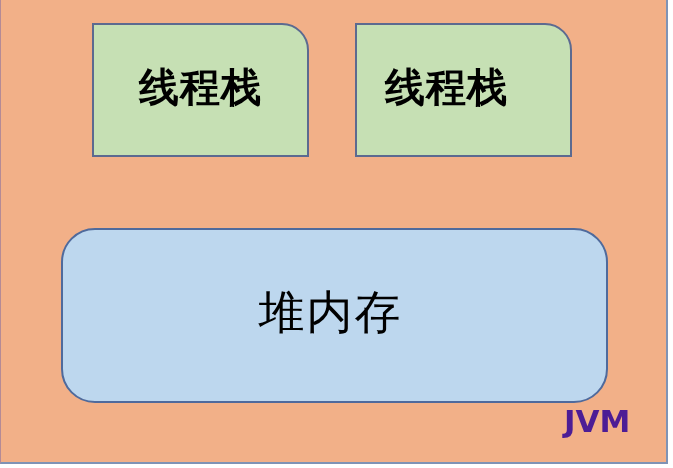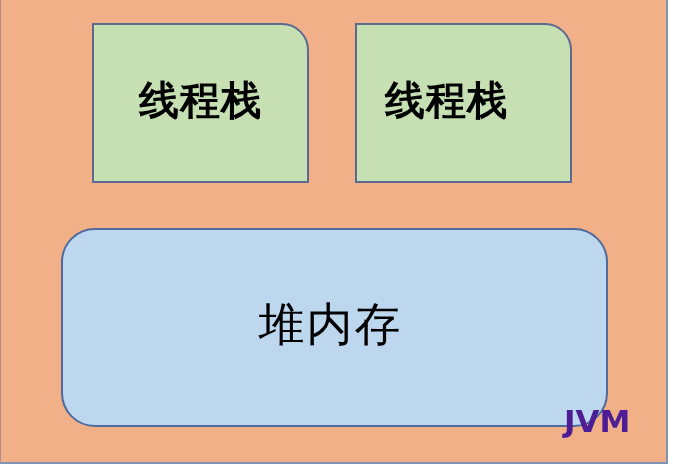--- a/index.html
+++ b/index.html
@@ -23,21 +23,21 @@
       background: #F2B088;
       border-left: 1px solid #B48A96;
       border-right: 2px solid #7F93B5;
       border-bottom: 2px solid #7F93B5;
       box-sizing: border-box;
     }
     .stack {
       position: absolute;
       top: 25px;
       width: 217px;
-      height: 160px;
+      height: 134px;
       background: #C6E0B4;
       border: 2px solid #5C6A90;
       border-top-right-radius: 27px;
       box-sizing: border-box;
       display: flex;
       align-items: center;
       justify-content: center;
     }
     .stack-1 { left: 91px; }
     .stack-2 { left: 354px; }
@@ -49,21 +49,21 @@
       margin-top: -5px;
     }
     .stack-2 .stack-label {
       margin-left: -34px;
     }
     .heap {
       position: absolute;
       left: 60px;
       top: 230px;
       width: 547px;
-      height: 199px;
+      height: 175px;
       background: #BDD7EE;
       border: 2px solid #4F6A9C;
       border-radius: 34px;
       box-sizing: border-box;
       display: flex;
       align-items: center;
       justify-content: center;
     }
     .heap-label {
       font-size: 46px;

